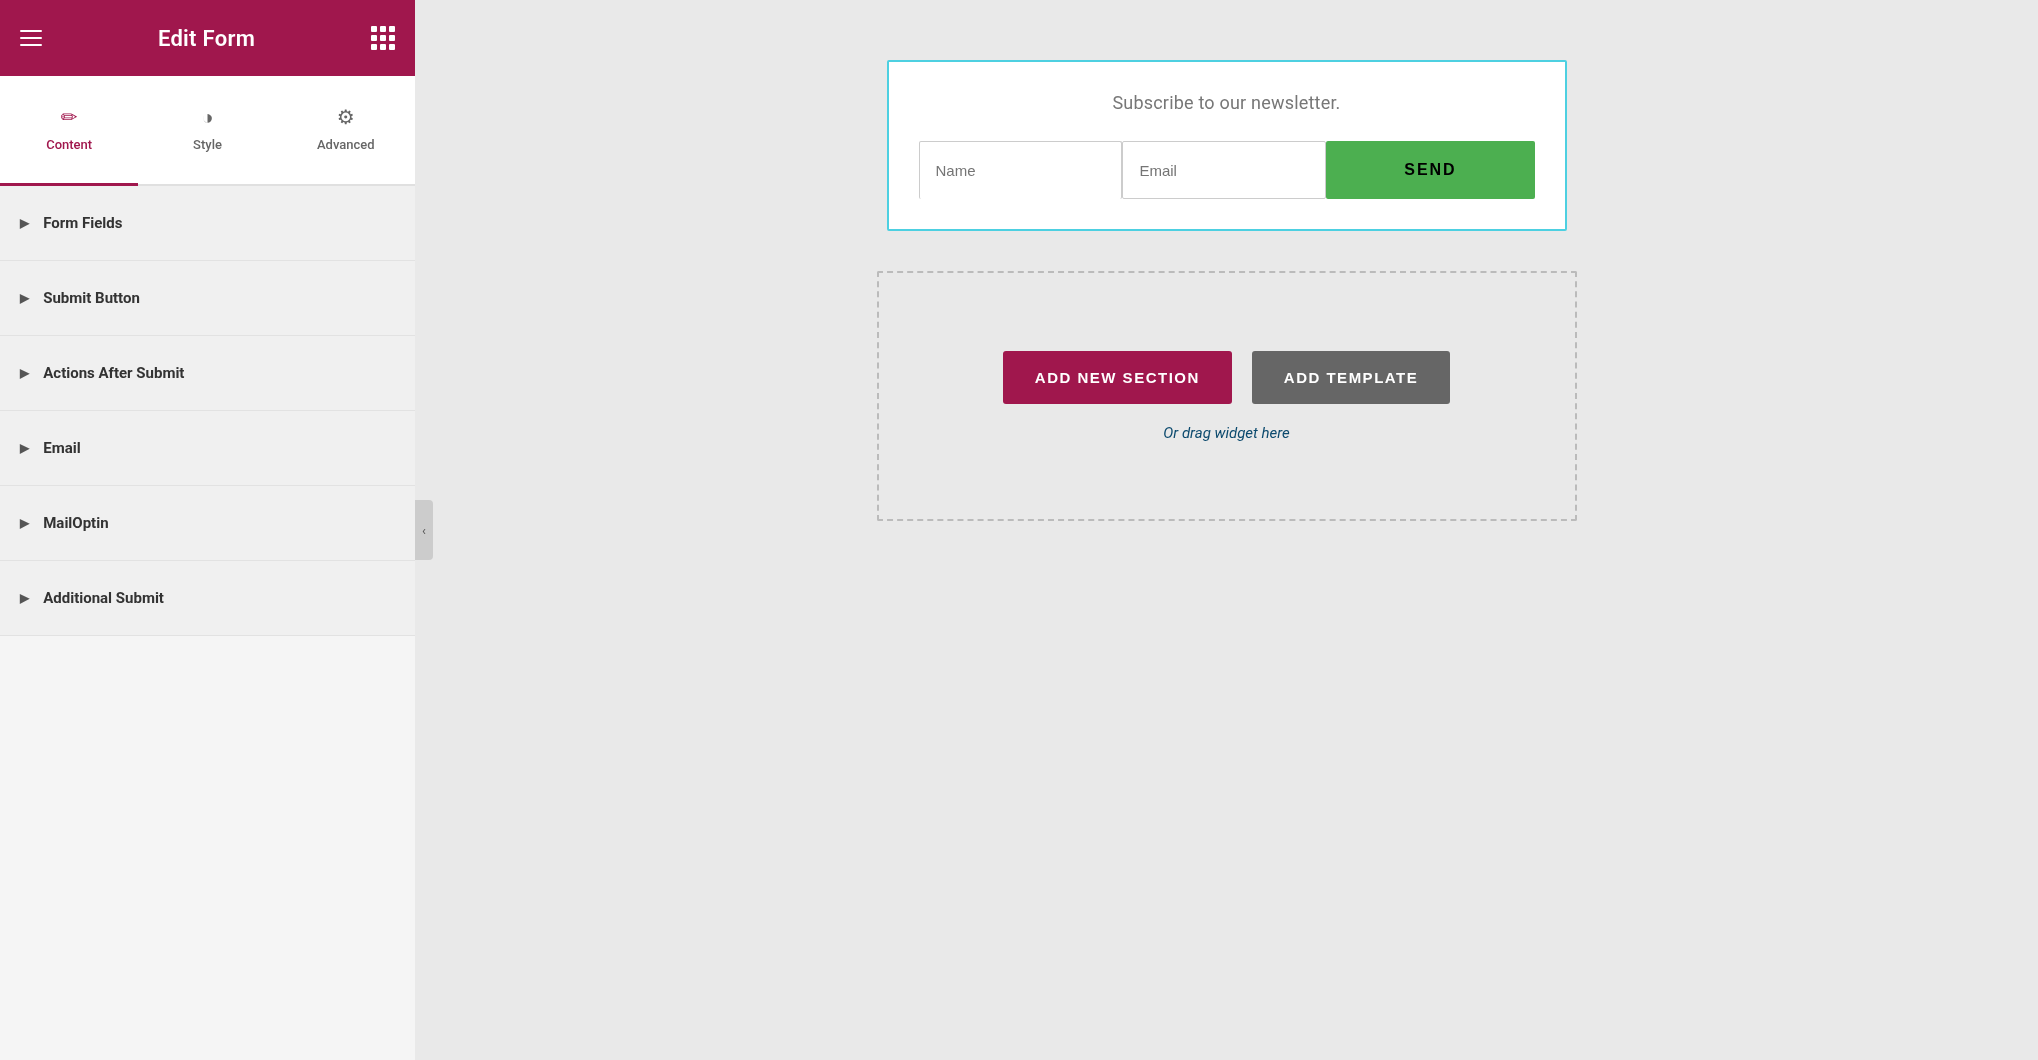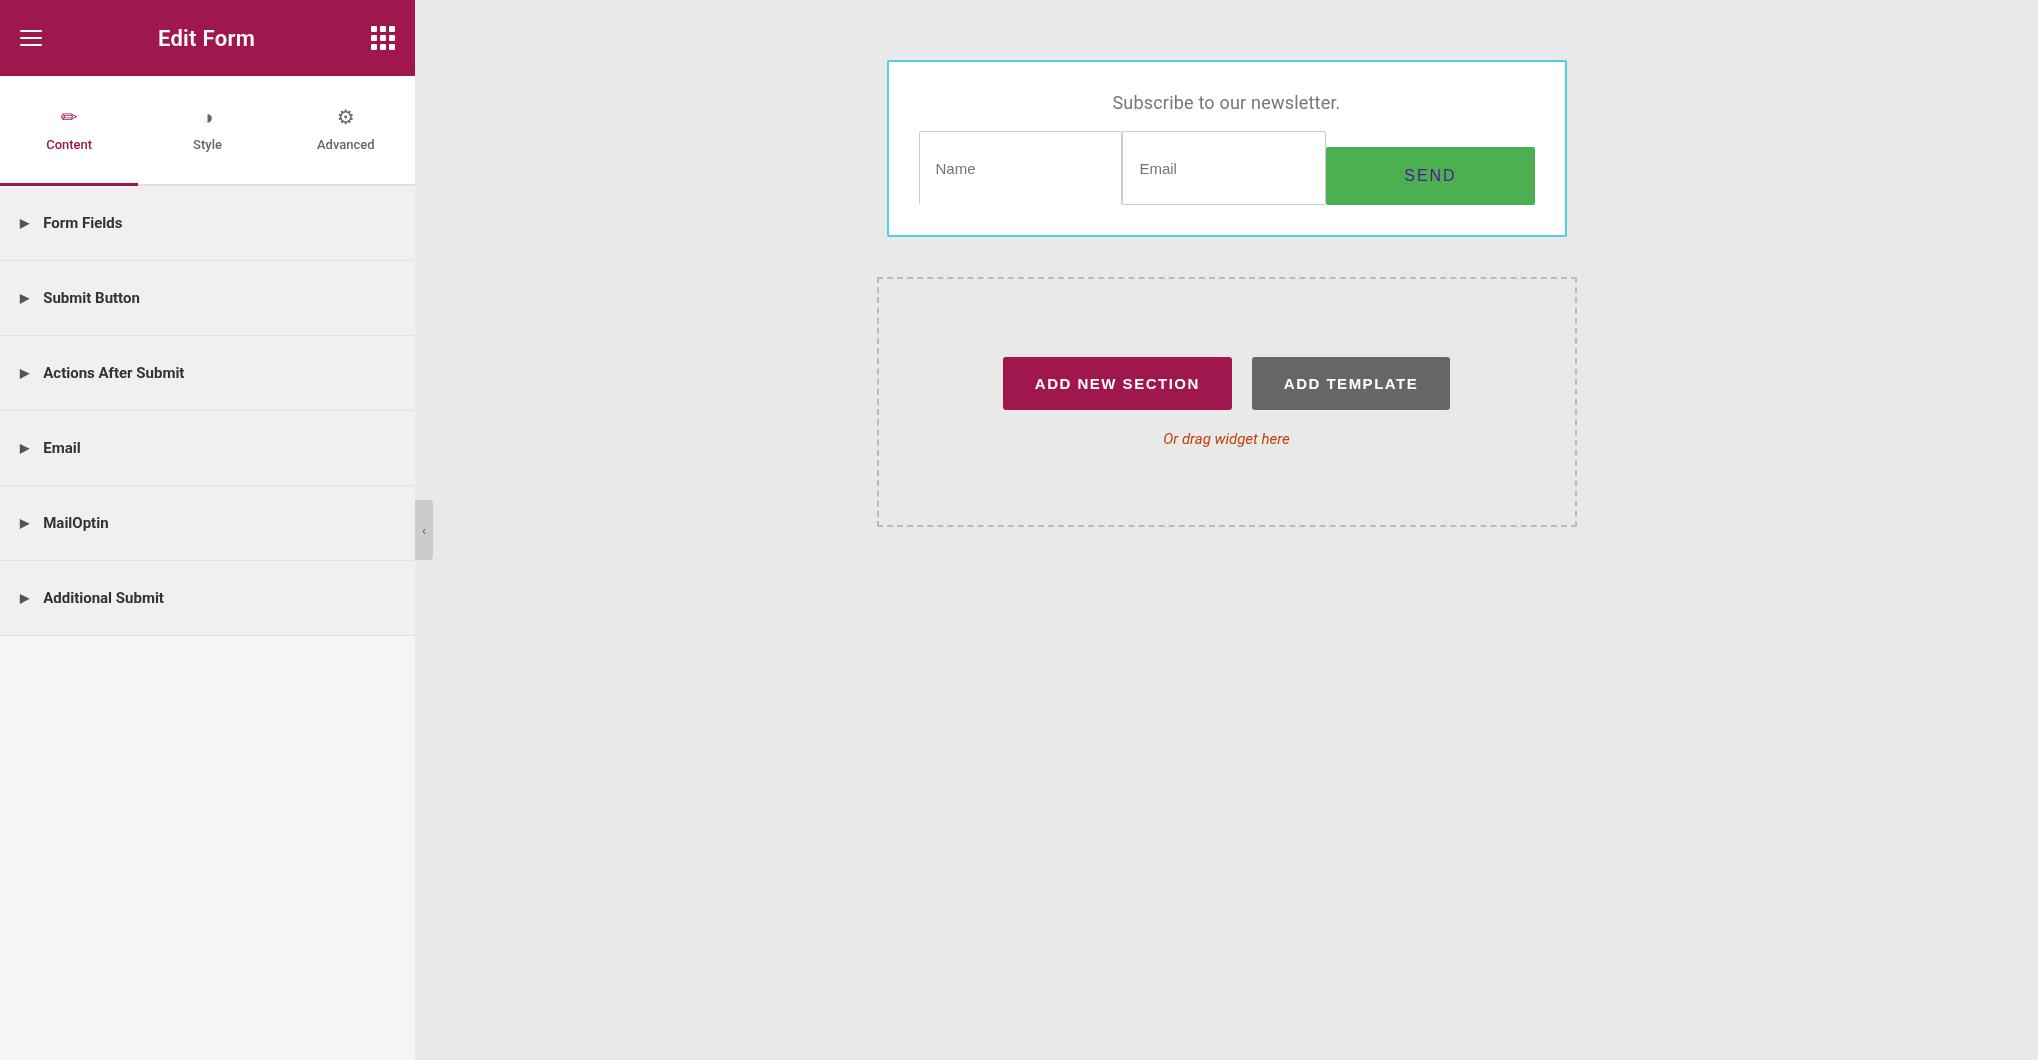--- a/index.html
+++ b/index.html
@@ -170,21 +170,21 @@
       border-radius: 2px;
       padding: 30px;
       width: 680px;
     }
 
     .form-title {
       text-align: center;
       color: #777;
       font-size: 18px;
       font-weight: 400;
-      margin-bottom: 18px;
+      margin-bottom: 28px;
       letter-spacing: 0.2px;
     }
 
     .form-field {
       width: 100%;
       border: 1px solid #ccc;
       border-radius: 2px;
       padding: 18px 16px;
       font-size: 15px;
       color: #aaa;
@@ -202,29 +202,29 @@
       gap: 0;
     }
 
     .name-field {
       border-bottom: none;
     }
 
     .send-button {
       width: 100%;
       background: #4caf50;
-      color: #4c1d95;
+      color: #000000;
       border: none;
       padding: 20px;
       font-size: 16px;
-      font-weight: 400;
+      font-weight: 700;
       letter-spacing: 2px;
       cursor: pointer;
       border-radius: 2px;
-      margin-top: 16px;
+      margin-top: 0;
     }
 
     
     .add-section-area {
       border: 2px dashed #bbb;
       width: 700px;
       min-height: 250px;
       display: flex;
       flex-direction: column;
       align-items: center;
@@ -257,21 +257,21 @@
       border: none;
       padding: 18px 32px;
       font-size: 15px;
       font-weight: 700;
       letter-spacing: 1.5px;
       cursor: pointer;
       border-radius: 3px;
     }
 
     .drag-hint {
-      color: #c2410c;
+      color: #0c4a6e;
       font-size: 15px;
       font-style: italic;
     }
   </style>
 </head>
 <body>
 
 <div class="sidebar">
 
   <div class="sidebar-header">

